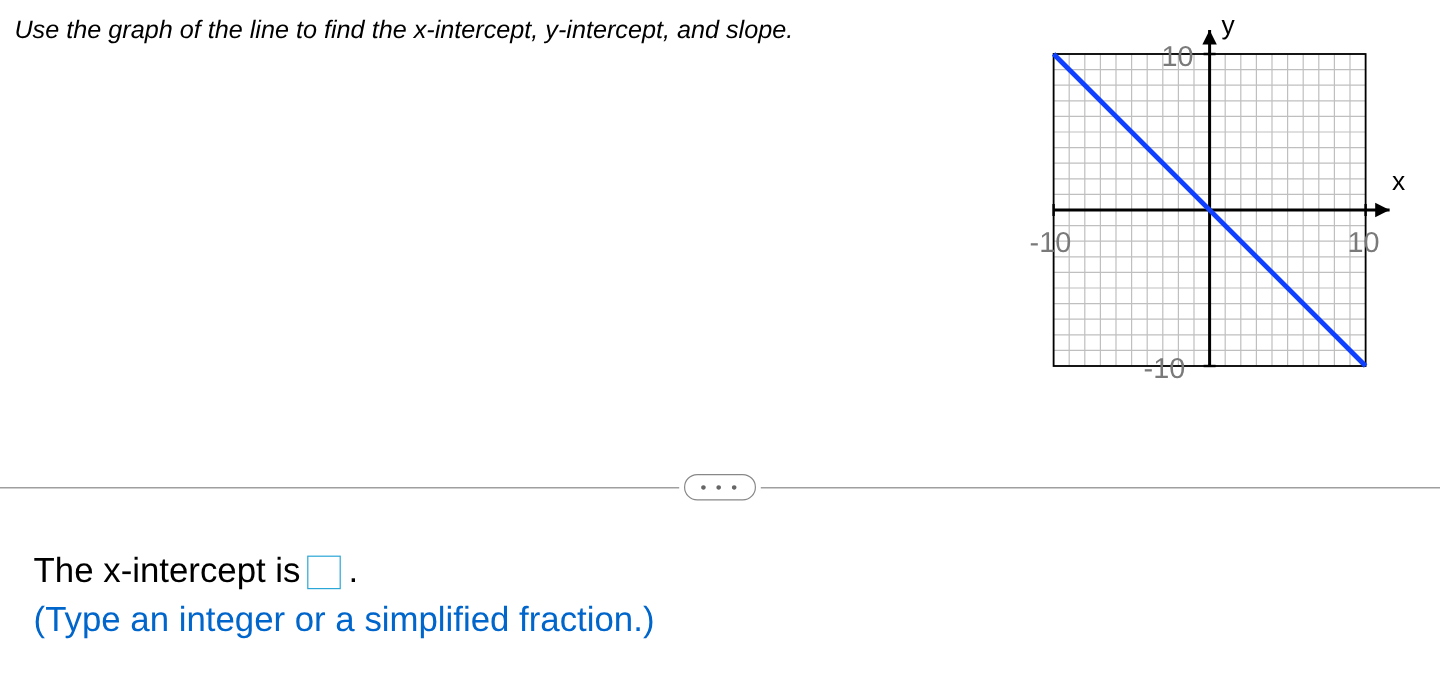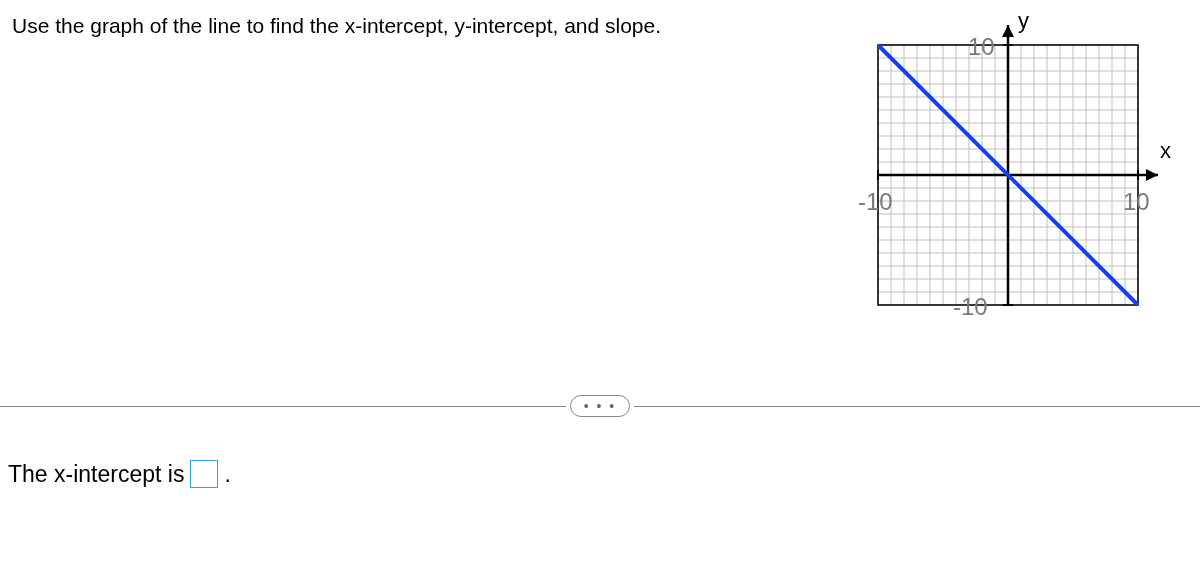--- a/index.html
+++ b/index.html
@@ -16,20 +16,21 @@
     .top-row {
       display: flex;
       align-items: flex-start;
       gap: 30px;
     }
     .prompt {
       flex: 1;
       font-size: 21px;
       line-height: 1.35;
       padding-top: 2px;
+      font-style: italic;
     }
     .graph-wrap {
       width: 350px;
       height: 330px;
       position: relative;
       flex-shrink: 0;
     }
     .divider-row {
       position: absolute;
       left: 0;
@@ -52,23 +53,23 @@
       display: flex;
       align-items: center;
       justify-content: center;
       font-size: 14px;
       color: #666;
       letter-spacing: 2px;
       margin: 0 4px;
     }
     .answer-area {
       position: absolute;
-      left: 8px;
+      left: 28px;
       top: 460px;
-      font-size: 23px;
+      font-size: 29px;
     }
     .answer-line1 {
       display: flex;
       align-items: center;
       gap: 6px;
     }
     .answer-box {
       display: inline-block;
       width: 28px;
       height: 28px;
@@ -177,13 +178,14 @@
   </div>
   <div class="divider-line"></div>
 </div>
 
 <div class="answer-area">
   <div class="answer-line1">
     <span>The x-intercept is</span>
     <span class="answer-box"></span>
     <span>.</span>
   </div>
+  <div class="hint">(Type an integer or a simplified fraction.)</div>
 </div>
 
 </body></html>

